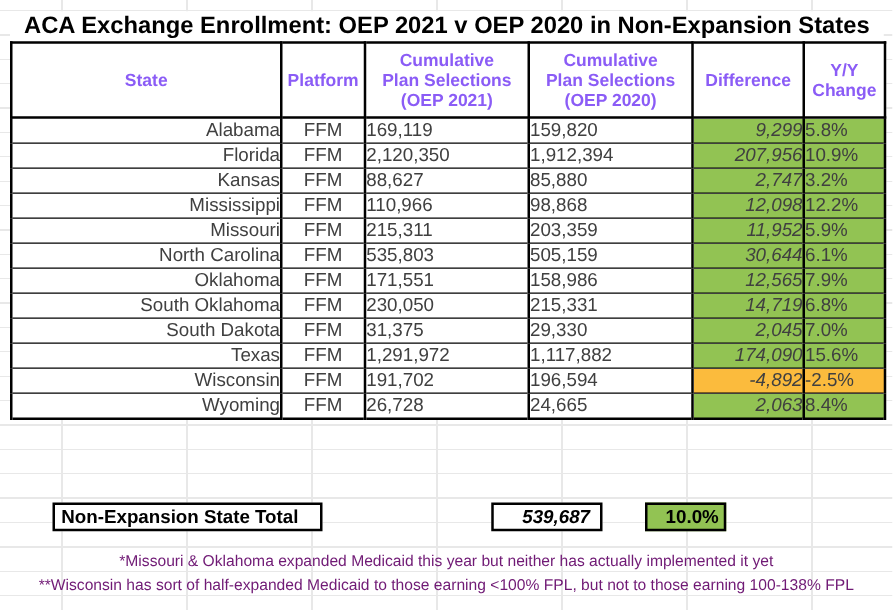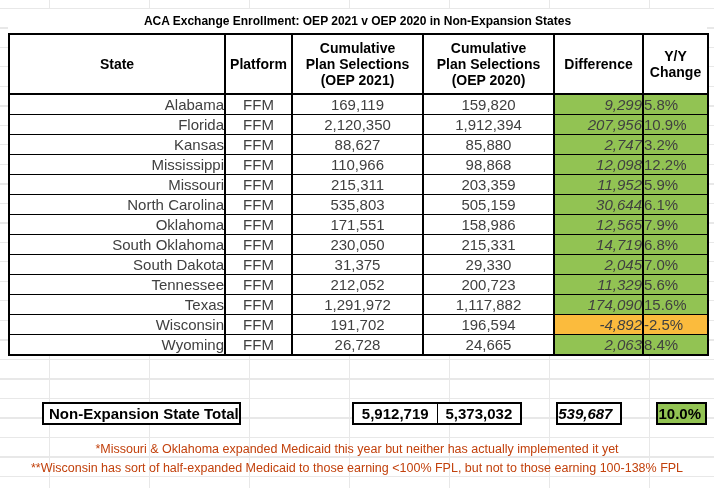--- a/index.html
+++ b/index.html
@@ -14,43 +14,43 @@
     background-image:
       repeating-linear-gradient(90deg, transparent 0px, transparent 49px, var(--grid) 49px, var(--grid) 50px, transparent 50px, transparent 100px),
       repeating-linear-gradient(180deg, transparent 0px, transparent 8px, var(--grid) 8px, var(--grid) 9px, transparent 9px, transparent 19.5px);
   }
   .layer{position:absolute;z-index:1;}
 
   
   .title{
     left:8px;top:9px;width:699px;height:24px;background:#fff;
     display:flex;align-items:center;justify-content:center;
-    font-size:12px;font-weight:bold;color:#000;white-space:nowrap;
+    font-size:19px;font-weight:bold;color:#000;white-space:nowrap;
   }
 
   
   table.main{
     left:8px;top:33px;width:699px;background:#fff;
     border-collapse:collapse;table-layout:fixed;
     border:2.5px solid #000;
   }
   table.main th{
     border:2px solid #000;
-    font-size:14px;line-height:16px;font-weight:bold;color:#000000;
+    font-size:14px;line-height:16px;font-weight:bold;color:#8b5cf6;
     text-align:center;vertical-align:middle;height:56px;
     white-space:pre-line;padding:1px 0;
   }
   table.main td{
     border:2px solid #000;border-top-width:1.5px;border-bottom-width:1.5px;
     height:19px;font-size:15px;color:#404040;
     vertical-align:middle;padding:0;white-space:nowrap;overflow:hidden;
   }
   td.c-state{text-align:right;padding-right:3px;margin-top:43px;}
   td.c-plat{text-align:center;}
-  td.c-num{text-align:center;padding-right:8px;}
+  td.c-num{text-align:left;padding-right:8px;}
   td.c-diff{text-align:right;padding-right:8px;font-style:italic;color:#333;}
   td.c-yy{padding-right:4px;color:#1f1f1f;}
   .pos{background:var(--pos);}
   .neg{background:var(--neg);}
 
   
   .totalrow{
     left:8px;top:402px;width:699px;height:23px;
     display:flex;align-items:stretch;font-weight:bold;color:#000;font-size:15px;
   }
@@ -70,21 +70,21 @@
   .t-diff{
     width:89px;border:2.5px solid #000;background:#fff;font-style:italic;
     display:flex;align-items:center;justify-content:flex-end;padding-right:8px;
   }
   .t-yy{
     width:65px;border:2.5px solid #000;background:var(--pos);
     display:flex;align-items:center;justify-content:flex-end;padding-right:4px;
   }
 
   
-  .footnotes{left:0;top:440px;width:714px;text-align:center;color:#c2410c;}
+  .footnotes{left:0;top:440px;width:714px;text-align:center;color:#701a75;}
   .footnote{height:19px;line-height:19px;font-size:12.5px;white-space:nowrap;}
 </style>
 </head>
 <body>
 
 <div class="gridbg"></div>
 
 <div class="layer title">ACA Exchange Enrollment: OEP 2021 v OEP 2020 in Non-Expansion States</div>
 
 <table class="main layer">
@@ -178,28 +178,20 @@
       </tr>
       <tr>
         <td class="c-state">South Dakota</td>
         <td class="c-plat">FFM</td>
         <td class="c-num">31,375</td>
         <td class="c-num">29,330</td>
         <td class="c-diff pos">2,045</td>
         <td class="c-yy pos">7.0%</td>
       </tr>
       <tr>
-        <td class="c-state">Tennessee</td>
-        <td class="c-plat">FFM</td>
-        <td class="c-num">212,052</td>
-        <td class="c-num">200,723</td>
-        <td class="c-diff pos">11,329</td>
-        <td class="c-yy pos">5.6%</td>
-      </tr>
-      <tr>
         <td class="c-state">Texas</td>
         <td class="c-plat">FFM</td>
         <td class="c-num">1,291,972</td>
         <td class="c-num">1,117,882</td>
         <td class="c-diff pos">174,090</td>
         <td class="c-yy pos">15.6%</td>
       </tr>
       <tr>
         <td class="c-state">Wisconsin</td>
         <td class="c-plat">FFM</td>
@@ -215,24 +207,20 @@
         <td class="c-num">24,665</td>
         <td class="c-diff pos">2,063</td>
         <td class="c-yy pos">8.4%</td>
       </tr>
     </tbody>
 </table>
 
 <div class="layer totalrow">
   <div class="t-label">Non-Expansion State Total</div>
   <div class="t-gap"></div>
-  <div class="t-nums">
-    <div class="t-num first">5,912,719</div>
-    <div class="t-num">5,373,032</div>
-  </div>
   <div class="t-diff">539,687</div>
   <div class="t-yy">10.0%</div>
 </div>
 
 <div class="layer footnotes">
   <div class="footnote">*Missouri &amp; Oklahoma expanded Medicaid this year but neither has actually implemented it yet</div>
   <div class="footnote">**Wisconsin has sort of half-expanded Medicaid to those earning &lt;100% FPL, but not to those earning 100-138% FPL</div>
 </div>
 
 </body></html>

